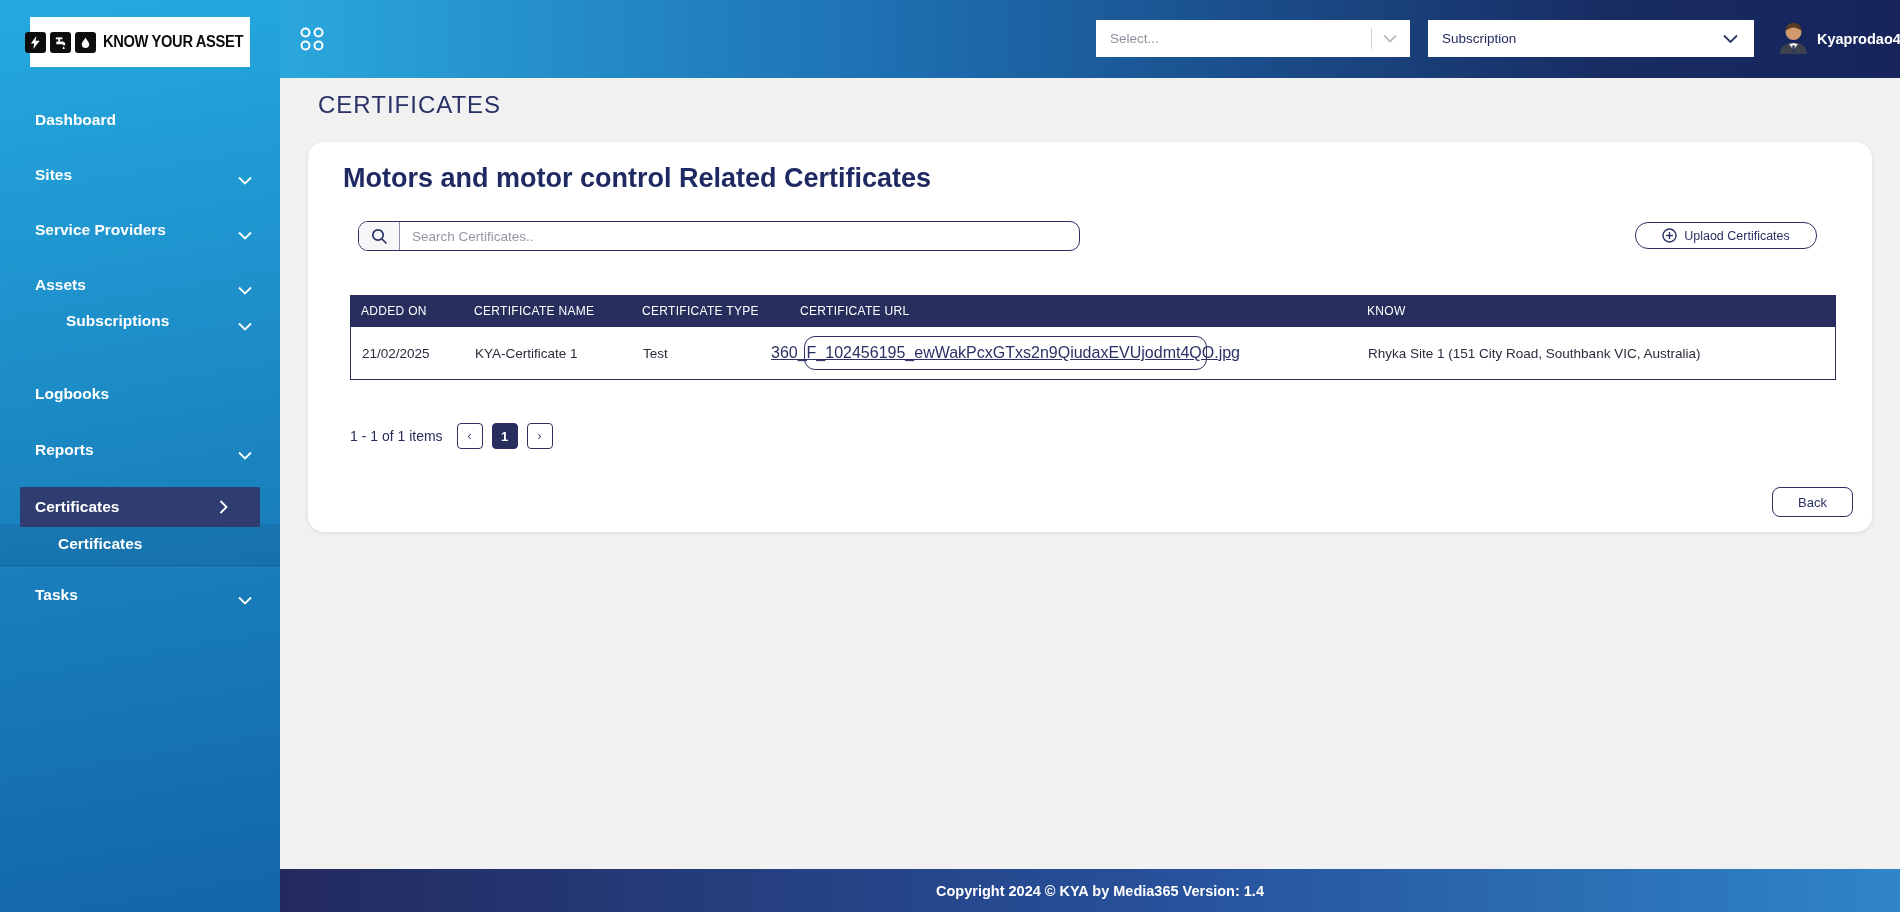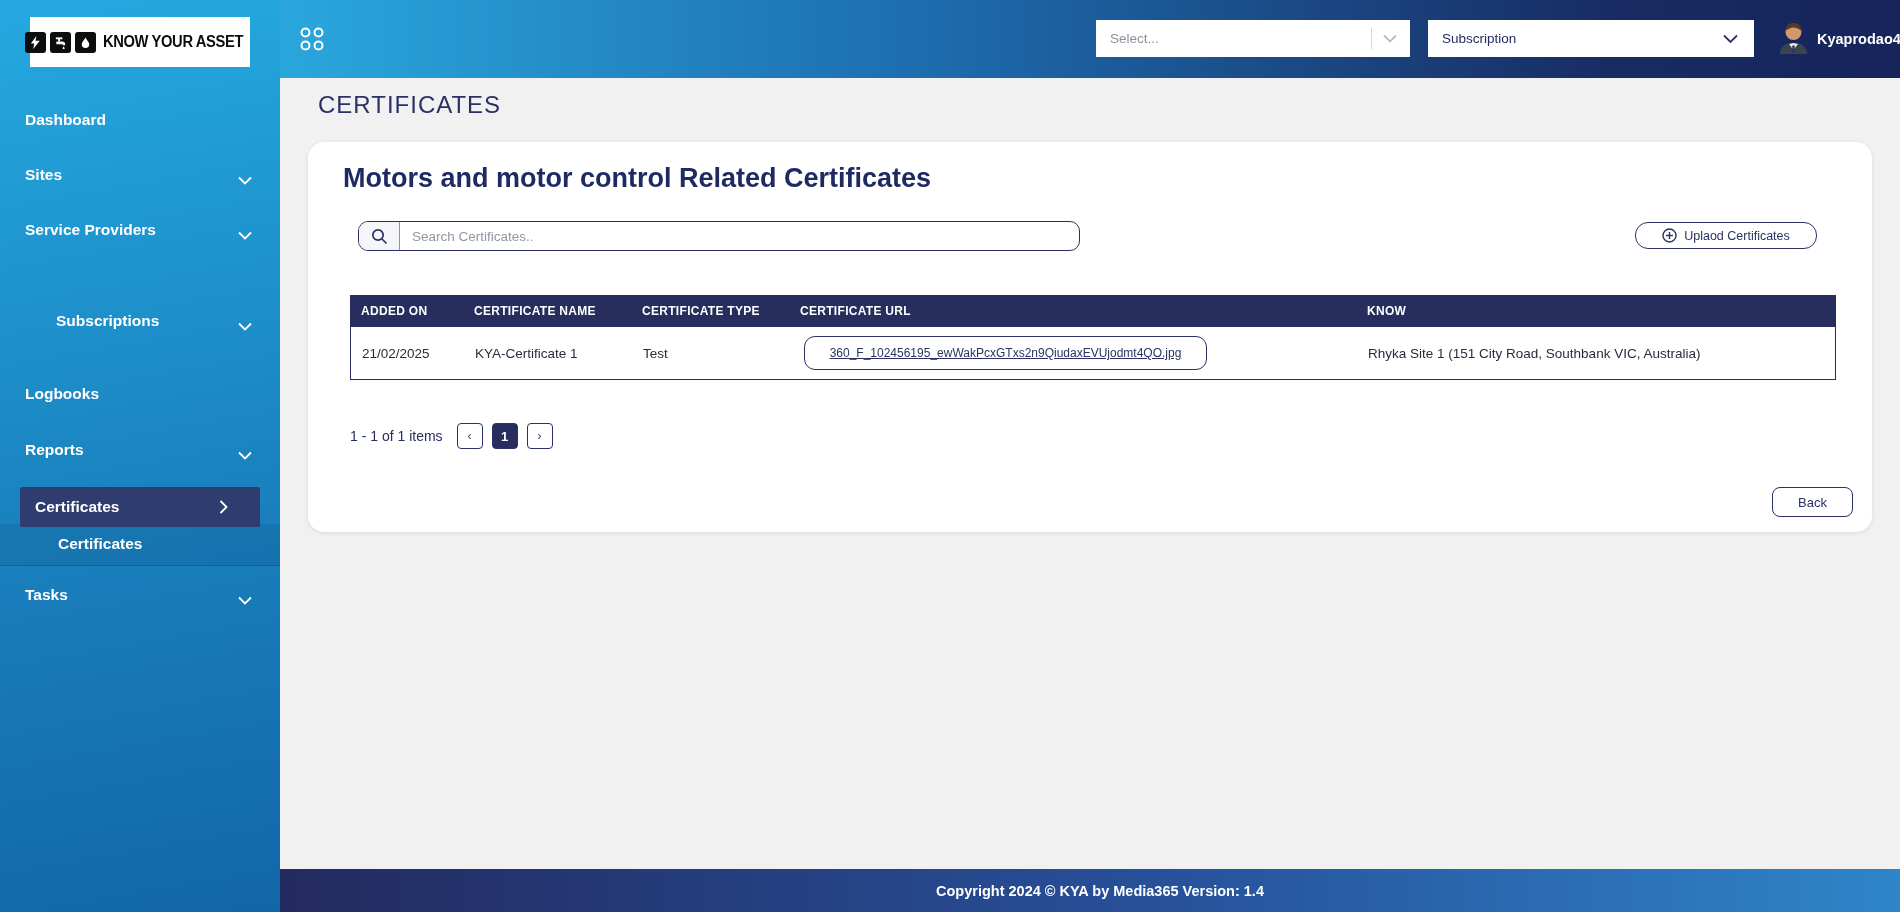--- a/index.html
+++ b/index.html
@@ -11,21 +11,21 @@
   .sidebar { position:absolute; left:0; top:0; width:280px; height:912px;
     background:linear-gradient(170deg,#25a9e0 0%,#1a84c0 52%,#1366a7 100%); z-index:3; }
   .logo { position:absolute; left:30px; top:17px; width:220px; height:50px;
     background:#ffffff; display:flex; align-items:center; justify-content:center; gap:4px; }
   .logo-ic { width:21px; height:21px; background:#0d0d0d; border-radius:3px;
     display:flex; align-items:center; justify-content:center; flex:0 0 auto; }
   .logo-text { color:#0d0d0d; font-weight:bold; font-size:16px; letter-spacing:-0.4px;
     transform:scaleX(0.92); transform-origin:left center; white-space:nowrap; margin-left:3px; }
   .nav-item { position:absolute; left:0; width:280px; height:32px; display:flex;
     align-items:center; color:#ffffff; font-size:15.5px; font-weight:600; cursor:pointer; }
-  .nav-item .lbl { margin-left:25px; }
+  .nav-item .lbl { margin-left:35px; }
   .nav-item .chev-down { position:absolute; right:28px; top:12px; }
   .nav-item.active { left:20px; width:240px; height:40px; background:#2e3c6f; border-radius:2px; }
   .nav-item.active .lbl { margin-left:15px; }
   .nav-item.active .chev-right { position:absolute; right:32px; top:13px; }
   .subnav-bg { position:absolute; left:0; top:524px; width:280px; height:42px;
     background:rgba(12,22,66,0.10); border-bottom:1px solid rgba(8,16,52,0.18); }
   .nav-item.sub { font-weight:600; }
   .nav-item.sub .lbl { margin-left:58px; }
 
   
@@ -63,27 +63,27 @@
 
   .upload-btn { position:absolute; left:1327px; top:80px; width:182px; height:27px;
     background:#ffffff; border:1.3px solid #2b3164; border-radius:13px; display:flex;
     align-items:center; justify-content:center; gap:7px; cursor:pointer;
     font-size:12.5px; color:#2b3164; }
 
   .tbl { position:absolute; left:42px; top:153px; width:1486px; }
   .tbl-head, .tbl-row { display:grid; grid-template-columns:113px 168px 158px 567px 1fr; }
   .tbl-head { background:#272e5e; height:32px; }
   .tbl-head .c { display:flex; align-items:center; padding-left:11px; color:#ffffff;
-    font-size:12px; font-weight:bold; letter-spacing:0.3px; }
+    font-size:12px; font-weight:normal; letter-spacing:0.3px; }
   .tbl-row { background:#ffffff; height:53px; border:1px solid #272e5e; border-top:none; }
   .tbl-row .c { display:flex; align-items:center; padding-left:11px; font-size:13.5px; color:#2b2b3d; }
   .file-btn { margin-left:3px; width:403px; height:34px; border:1.3px solid #2b3164;
     border-radius:11px; display:flex; align-items:center; justify-content:center;
     background:#ffffff; cursor:pointer; }
-  .file-btn .lnk { font-size:12px; color:#2b3164; text-decoration:underline; }
+  .file-btn .lnk { font-size:16px; color:#2b3164; text-decoration:underline; }
 
   .pagi { position:absolute; left:42px; top:281px; display:flex; align-items:center; }
   .pagi .summary { font-size:14px; color:#272e5e; margin-right:14px; }
   .pg-btn { width:26px; height:26px; border:1.4px solid #2b3164; border-radius:4px;
     background:#ffffff; color:#3d4370; font-size:12px; display:flex; align-items:center;
     justify-content:center; margin-right:9px; cursor:pointer; }
   .pg-btn.current { background:#272e5e; color:#ffffff; font-weight:bold; font-size:13px; }
 
   .back-btn { position:absolute; left:1464px; top:345px; width:81px; height:30px;
     background:#ffffff; border:1.3px solid #2b3164; border-radius:8px; display:flex;
@@ -129,20 +129,26 @@
       <span class="lbl">Dashboard</span>
     </div>
     <div class="nav-item" style="top:159px;">
       <span class="lbl">Sites</span>
       <span class="chev-down"><svg width="14" height="9" viewBox="0 0 14 9" fill="none">
             <polyline points="1,1.5 7,7.5 13,1.5" stroke="#ffffff" stroke-width="1.8"></polyline>
           </svg></span>
     </div>
     <div class="nav-item" style="top:214px;">
       <span class="lbl">Service Providers</span>
+      <span class="chev-down"><svg width="14" height="9" viewBox="0 0 14 9" fill="none">
+            <polyline points="1,1.5 7,7.5 13,1.5" stroke="#ffffff" stroke-width="1.8"></polyline>
+          </svg></span>
+    </div>
+    <div class="nav-item" style="top:269px;">
+      <span class="lbl">Assets</span>
       <span class="chev-down"><svg width="14" height="9" viewBox="0 0 14 9" fill="none">
             <polyline points="1,1.5 7,7.5 13,1.5" stroke="#ffffff" stroke-width="1.8"></polyline>
           </svg></span>
     </div>
     <div class="nav-item" style="top:305px;padding-left:31px;">
       <span class="lbl">Subscriptions</span>
       <span class="chev-down"><svg width="14" height="9" viewBox="0 0 14 9" fill="none">
             <polyline points="1,1.5 7,7.5 13,1.5" stroke="#ffffff" stroke-width="1.8"></polyline>
           </svg></span>
     </div>

